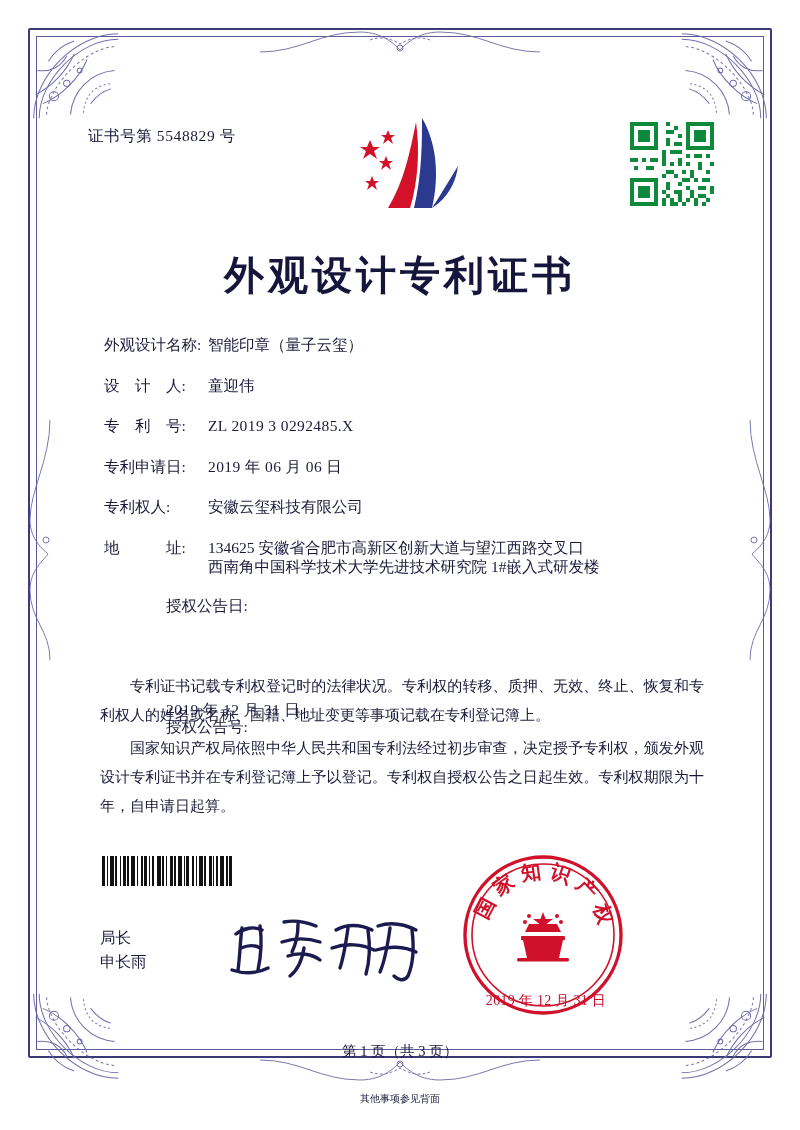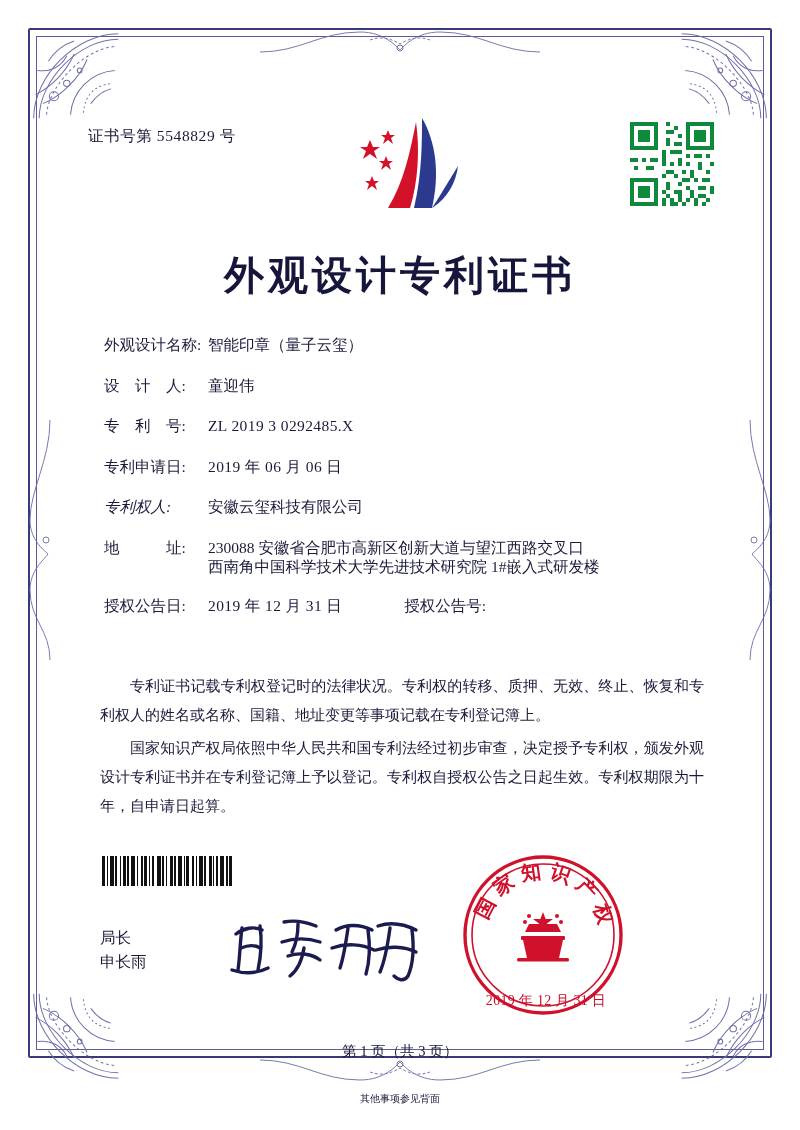--- a/index.html
+++ b/index.html
@@ -104,39 +104,39 @@
     white-space: nowrap;
   }
   .flabel {
     width: 104px;
     flex: 0 0 104px;
     letter-spacing: 0px;
   }
   .flabel.spread {
     display: flex;
     justify-content: space-between;
-    font-style: italic;
   }
   .fvalue {
     flex: 1 1 auto;
   }
   .fvalue.num {
     font-family: "Liberation Serif", serif;
     letter-spacing: .4px;
   }
   .addr-row { margin-bottom: 2px; }
   .addr-second {
     margin-left: 104px;
     margin-bottom: 22px;
     font-size: 15.5px;
   }
   .grant-row {
     display: flex;
     align-items: baseline;
     white-space: nowrap;
+    flex-direction: column;
   }
   .grant-row .g2label {
     margin-left: 62px;
   }
 
   
   .paras {
     position: absolute;
     left: 100px; top: 672px;
     width: 604px;
@@ -424,21 +424,21 @@
       <div class="fvalue num">2019 年 06 月 06 日</div>
     </div>
 
     <div class="frow">
       <div class="flabel spread">专利权人:</div>
       <div class="fvalue">安徽云玺科技有限公司</div>
     </div>
 
     <div class="frow addr-row">
       <div class="flabel">地　　　址:</div>
-      <div class="fvalue">230088 安徽省合肥市高新区创新大道与望江西路交叉口</div>
+      <div class="fvalue">134625 安徽省合肥市高新区创新大道与望江西路交叉口</div>
     </div>
     <div class="addr-second">西南角中国科学技术大学先进技术研究院 1#嵌入式研发楼</div>
 
     <div class="grant-row">
       <div class="flabel">授权公告日:</div>
       <div class="fvalue num" style="flex:0 0 auto;">2019 年 12 月 31 日</div>
       <div class="g2label">授权公告号:</div>
     </div>
   </div>
 

